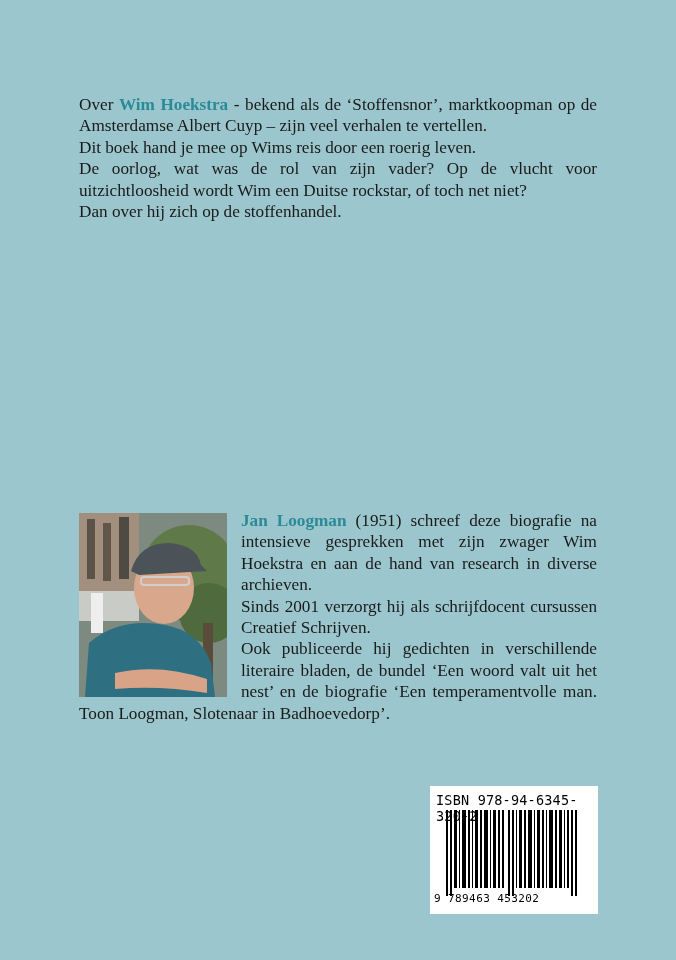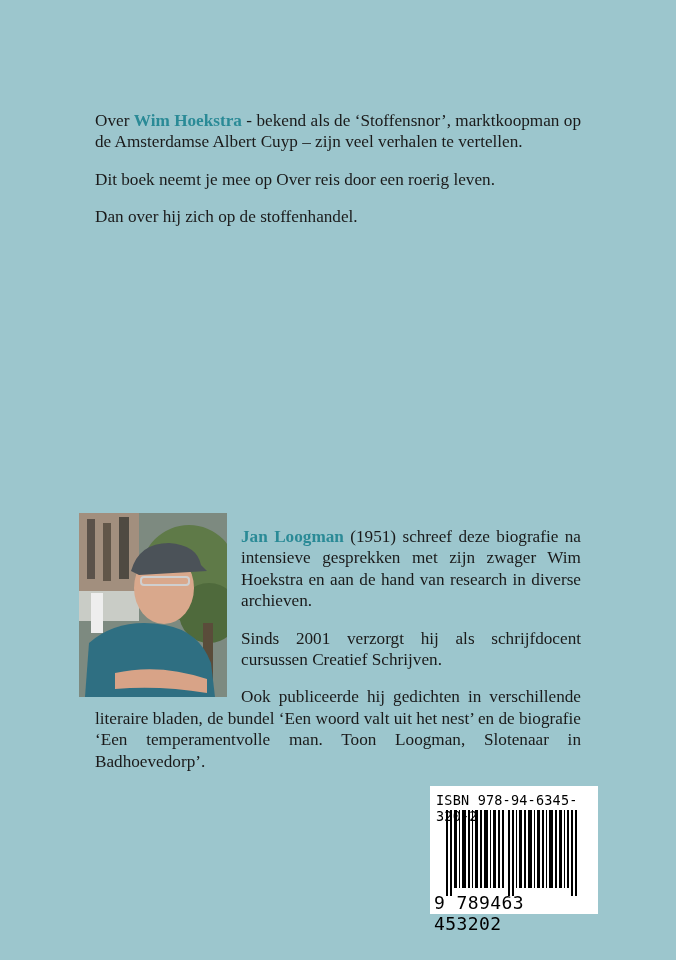--- a/index.html
+++ b/index.html
@@ -8,54 +8,55 @@
     background: #9cc6cd;
     font-family: "Liberation Serif", "DejaVu Serif", serif;
     color: #1a1a1a;
     position: relative;
     overflow: hidden;
   }
   .blurb {
     position: absolute; left: 79px; top: 94px; width: 518px;
     font-size: 17.2px; line-height: 21.4px;
   }
-  .blurb p { margin: 16px; }
+  .blurb p { margin: 0; }
   .justify { text-align: justify; text-align-last: left; }
   .hl { color: #2a8a96; font-weight: bold; }
   .author {
     position: absolute; left: 79px; top: 510px; width: 518px;
     font-size: 17.2px; line-height: 21.4px;
   }
-  .author p { margin: 16px; }
+  .author p { margin: 0; }
   .photo {
     float: left; width: 148px; height: 184px; margin: 3px 14px 4px 0;
     background: #6b7a6e; position: relative; overflow: hidden;
   }
   .photo svg { display: block; }
   .barcode-box {
     position: absolute; left: 430px; top: 786px; width: 168px; height: 128px;
     background: #ffffff;
   }
   .isbn-text {
     position: absolute; left: 6px; top: 6px; width: 160px;
     font-family: "DejaVu Sans Mono", monospace; font-size: 13.5px; letter-spacing: 0.2px;
     color: #000;
   }
   .bars { position: absolute; left: 8px; top: 24px; }
   .ean-digits {
     position: absolute; left: 4px; top: 106px; width: 160px;
-    font-family: "DejaVu Sans Mono", monospace; font-size: 18px; color: #000; letter-spacing: 0.4px;
+    font-family: "DejaVu Sans Mono", monospace; font-size: 11px; color: #000; letter-spacing: 0.4px;
   }
 </style>
 </head>
 <body>
 
 <div class="blurb">
   <p class="justify"><span>Over </span><span class="hl">Wim Hoekstra</span><span> - bekend als de ‘Stoffensnor’, marktkoopman op de Amsterdamse Albert Cuyp – zijn veel verhalen te vertellen.</span></p>
-  <p>Dit boek neemt je mee op Over reis door een roerig leven.</p>
+  <p>Dit boek hand je mee op Wims reis door een roerig leven.</p>
+  <p class="justify">De oorlog, wat was de rol van zijn vader? Op de vlucht voor uitzichtloosheid wordt Wim een Duitse rockstar, of toch net niet?</p>
   <p>Dan over hij zich op de stoffenhandel.</p>
 </div>
 
 <div class="author">
   <div class="photo">
     <svg width="148" height="184" viewBox="0 0 148 184">
       <rect x="0" y="0" width="148" height="184" fill="#7d8a80"></rect>
       <rect x="0" y="0" width="60" height="80" fill="#a28f7e"></rect>
       <rect x="8" y="6" width="8" height="60" fill="#5b524a"></rect>
       <rect x="24" y="10" width="8" height="58" fill="#615649"></rect>

